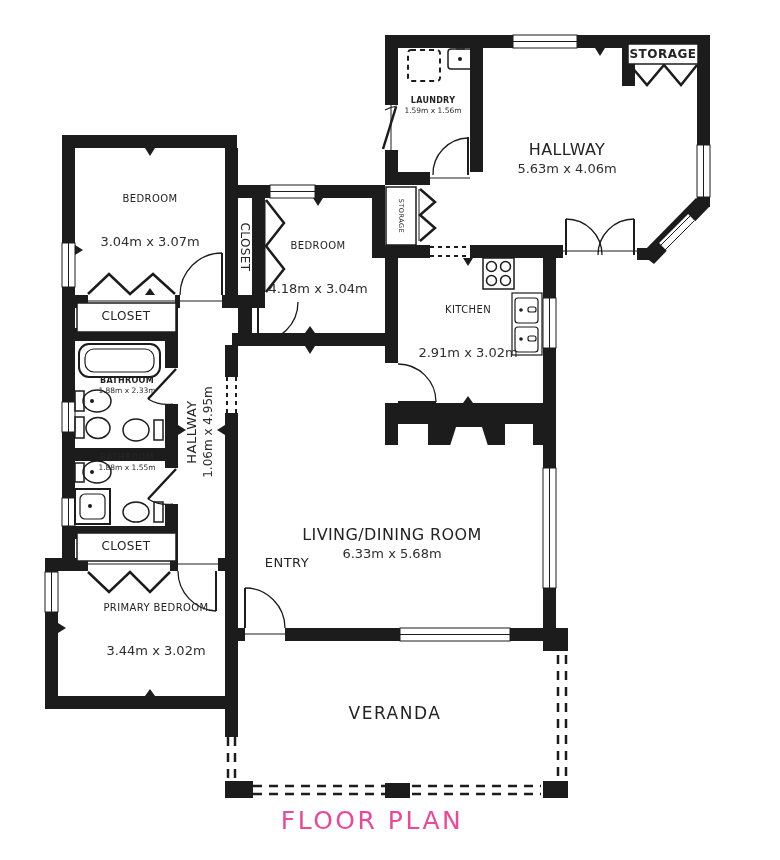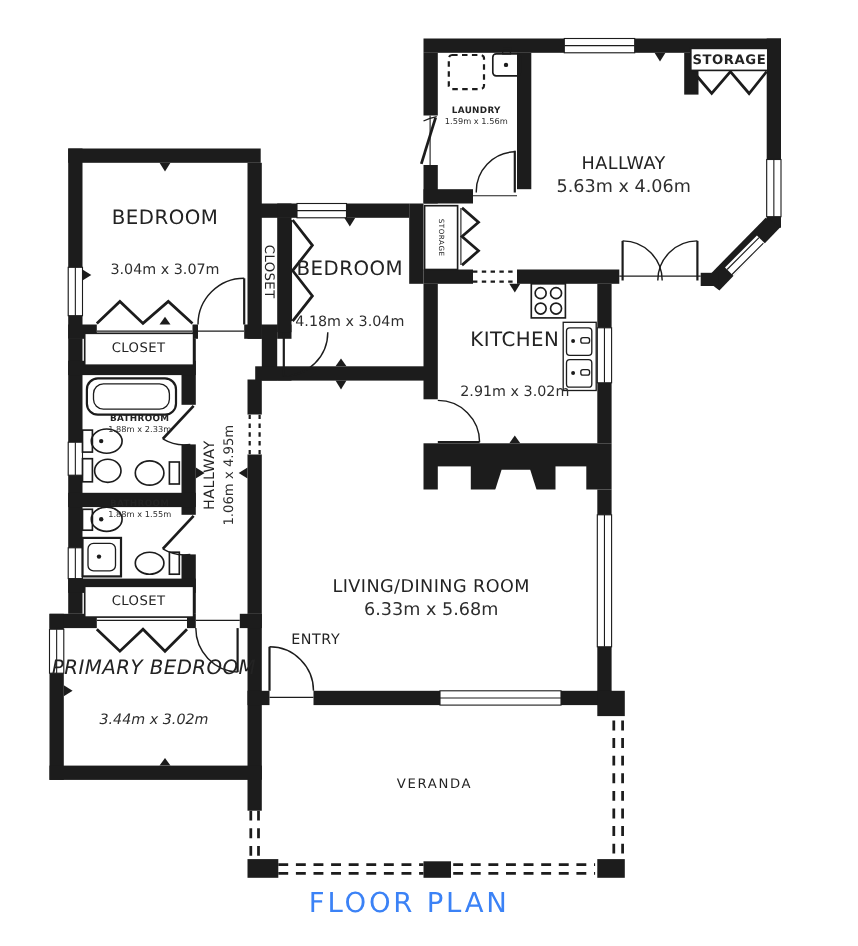--- a/index.html
+++ b/index.html
@@ -3,36 +3,36 @@
 <meta charset="utf-8">
 <style>
   html,body{margin:0;padding:0;background:#ffffff;}
   #stage{position:relative;width:780px;height:860px;background:#ffffff;overflow:hidden;
          font-family:"DejaVu Sans","Liberation Sans",sans-serif;color:#232323;}
   #plan-svg{position:absolute;left:0;top:0;}
   .lbl{position:absolute;transform:translate(-50%,-50%);text-align:center;white-space:nowrap;
        color:#232323;line-height:1.3;}
   .lbl .nm{display:block;}
   .lbl .dm{display:block;color:#2e2e2e;}
-  .room .nm{font-size:18px;letter-spacing:.4px;}
+  .room .nm{font-size:10px;letter-spacing:.4px;}
   .room .dm{font-size:13px;margin-top:29px;}
   .big .nm{font-size:16px;letter-spacing:.4px;}
-  .big .dm{font-size:16px;}
+  .big .dm{font-size:13px;}
   .tiny .nm{font-size:8px;font-weight:600;letter-spacing:.3px;text-align:center;}
   .tiny .dm{font-size:7.5px;}
   .closet{font-size:12px;letter-spacing:.4px;}
   .vrot{transform:translate(-50%,-50%) rotate(-90deg);}
   .vrot90{transform:translate(-50%,-50%) rotate(90deg);}
   .vhall .nm{font-size:13px;letter-spacing:.5px;}
   .vhall .dm{font-size:12px;}
   .vsmall{font-size:6.5px;letter-spacing:.5px;}
   .storagebox{font-size:12px;font-weight:600;letter-spacing:.5px;}
   .entry{font-size:13px;letter-spacing:.5px;}
-  .veranda{font-size:12px;letter-spacing:1.5px;text-align:center;}
-  .title{font-size:25px;letter-spacing:2.5px;color:#3b82f6;}
+  .veranda{font-size:17px;letter-spacing:1.5px;text-align:center;}
+  .title{font-size:25px;letter-spacing:2.5px;color:#ec4899;}
 </style>
 </head>
 <body>
 
 <div id="stage">
 
 <svg id="plan-svg" width="780" height="860" viewBox="0 0 780 860">
   <g fill="#1c1c1c" stroke="none">
 
     <rect x="385" y="35" width="325" height="13"></rect>
@@ -357,31 +357,31 @@
 
 <div class="lbl tiny" style="left:127px;top:463px;">
   <span class="nm">BATHROOM</span>
   <span class="dm">1.88m x 1.55m</span>
 </div>
 
 <div class="lbl closet" style="left:126px;top:547px;">
   <span class="nm">CLOSET</span>
 </div>
 
-<div class="lbl room" style="left:140px;top:630px;font-style:italic;">
+<div class="lbl room" style="left:156px;top:630px;">
   <span class="nm">PRIMARY BEDROOM</span>
   <span class="dm">3.44m x 3.02m</span>
 </div>
 
 <div class="lbl big" style="left:392px;top:544px;">
   <span class="nm">LIVING/DINING ROOM</span>
   <span class="dm">6.33m x 5.68m</span>
 </div>
 
-<div class="lbl entry" style="left:287px;top:583px;">
+<div class="lbl entry" style="left:287px;top:563px;">
   <span class="nm">ENTRY</span>
 </div>
 
 <div class="lbl veranda" style="left:395px;top:713px;">
   <span class="nm">VERANDA</span>
 </div>
 
 <div class="lbl title" style="left:372px;top:821px;">
   <span class="nm">FLOOR PLAN</span>
 </div>

